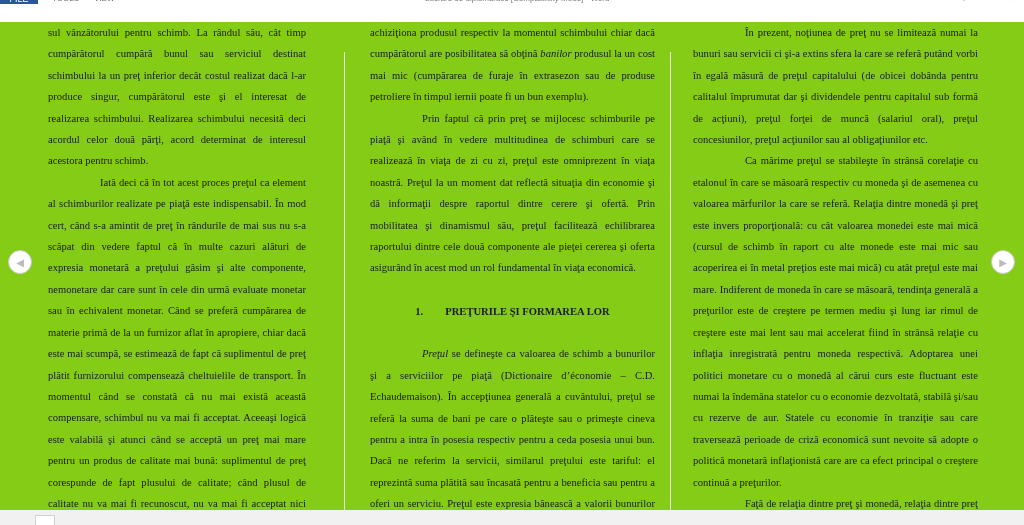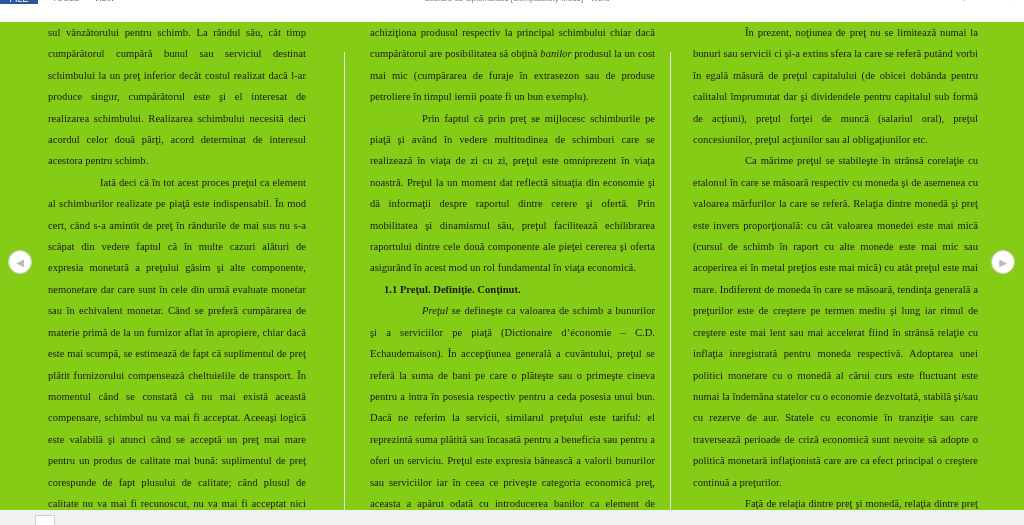--- a/index.html
+++ b/index.html
@@ -49,23 +49,25 @@
 <div class="page" style="left:0;width:1024px;">
 
   <div class="col" id="col1">
     <p>sul vânzătorului pentru schimb. La rândul său, cât timp cumpărătorul cumpără bunul sau serviciul destinat schimbului la un preţ inferior decât costul realizat dacă l-ar produce singur, cumpărătorul este şi el interesat de realizarea schimbului. Realizarea schimbului necesită deci acordul celor două părţi, acord determinat de interesul acestora pentru schimb.</p>
     <p class="indent">Iată deci că în tot acest proces preţul ca element al schimburilor realizate pe piaţă este indispensabil. În mod cert, când s-a amintit de preţ în rândurile de mai sus nu s-a scăpat din vedere faptul că în multe cazuri alături de expresia monetară a preţului găsim şi alte componente, nemonetare dar care sunt în cele din urmă evaluate monetar sau în echivalent monetar. Când se preferă cumpărarea de materie primă de la un furnizor aflat în apropiere, chiar dacă este mai scumpă, se estimează de fapt că suplimentul de preţ plătit furnizorului compensează cheltuielile de transport. În momentul când se constată că nu mai există această compensare, schimbul nu va mai fi acceptat. Aceeaşi logică este valabilă şi atunci când se acceptă un preţ mai mare pentru un produs de calitate mai bună: suplimentul de preţ corespunde de fapt plusului de calitate; când plusul de calitate nu va mai fi recunoscut, nu va mai fi acceptat nici suplimentul de preţ. În acest caz intervine şi utilitatea: dacă cumpărătorului îi este util surplusul de calitate, acesta va fi dispus să plătească în plus, dacă acel surplus de calitate nu are o utilitate practică pentru cumpărător, surplusul de preţ nu va mai fi acceptat. În mod similar se poate lua în calcul timpul ca element de cost. În preţul acceptat al unui produs sau serviciu se poate regăsi un surplus care să fie justificat de necesitatea de a</p>
   </div>
 
   <div class="divider" style="left:344px;"></div>
 
   <div class="col" id="col2">
-    <p><span>achiziţiona produsul respectiv la principal schimbului chiar dacă cumpărătorul are posibilitatea să obţină </span><i>banilor</i><span> produsul la un cost mai mic (cumpărarea de furaje în extrasezon sau de produse petroliere în timpul iernii poate fi un bun exemplu).</span></p>
+    <p><span>achiziţiona produsul respectiv la momentul schimbului chiar dacă cumpărătorul are posibilitatea să obţină </span><i>banilor</i><span> produsul la un cost mai mic (cumpărarea de furaje în extrasezon sau de produse petroliere în timpul iernii poate fi un bun exemplu).</span></p>
     <p class="indent">Prin faptul că prin preţ se mijlocesc schimburile pe piaţă şi având în vedere multitudinea de schimburi care se realizează în viaţa de zi cu zi, preţul este omniprezent în viaţa noastră. Preţul la un moment dat reflectă situaţia din economie şi dă informaţii despre raportul dintre cerere şi ofertă. Prin mobilitatea şi dinamismul său, preţul facilitează echilibrarea raportului dintre cele două componente ale pieţei cererea şi oferta asigurând în acest mod un rol fundamental în viaţa economică.</p>
-    <div class="heading2">1.1 Preţul. Definiţie. Conţinut.</div>
+    <div class="heading1">
+      <span class="num">1.</span><span>PREŢURILE ŞI FORMAREA LOR</span>
+    </div>
     <p class="indent"><i>Preţul</i><span> se defineşte ca valoarea de schimb a bunurilor şi a serviciilor pe piaţă (Dictionaire d’économie – C.D. Echaudemaison). În accepţiunea generală a cuvântului, preţul se referă la suma de bani pe care o plăteşte sau o primeşte cineva pentru a intra în posesia respectiv pentru a ceda posesia unui bun. Dacă ne referim la servicii, similarul preţului este tariful: el reprezintă suma plătită sau încasată pentru a beneficia sau pentru a oferi un serviciu. Preţul este expresia bănească a valorii bunurilor sau serviciilor iar în ceea ce priveşte  categoria economică preţ, aceasta a apărut odată cu introducerea banilor ca element de mijlocire a schimburilor şi de tezaurizarea a valorilor.</span></p>
   </div>
 
   <div class="divider" style="left:670px;"></div>
 
   <div class="col" id="col3">
     <p class="indent">În prezent, noţiunea de preţ nu se limitează numai la bunuri sau servicii ci şi-a extins sfera la care se referă putând vorbi în egală măsură de preţul capitalului (de obicei dobânda pentru calitalul împrumutat dar şi dividendele pentru capitalul sub formă de acţiuni), preţul forţei de muncă (salariul oral), preţul concesiunilor, preţul acţiunilor sau al obligaţiunilor etc.</p>
     <p class="indent">Ca mărime preţul se stabileşte în strânsă corelaţie cu etalonul în care se măsoară respectiv cu moneda şi de asemenea cu valoarea mărfurilor la care se referă. Relaţia dintre monedă şi preţ este invers proporţională: cu cât valoarea monedei este mai mică (cursul de schimb în raport cu alte monede este mai mic sau acoperirea ei în metal preţios este mai mică) cu atât preţul este mai mare. Indiferent de moneda în care se măsoară, tendinţa generală a preţurilor este de creştere pe termen mediu şi lung iar rimul de creştere este mai lent sau mai accelerat fiind în strânsă relaţie cu inflaţia inregistrată pentru moneda respectivă. Adoptarea unei politici monetare cu o monedă al cărui curs este fluctuant este numai la îndemâna statelor cu o economie dezvoltată, stabilă şi/sau cu rezerve de aur. Statele cu economie în tranziţie sau care traversează perioade de criză economică sunt nevoite să adopte o politică monetară inflaţionistă care are ca efect principal o creştere continuă a preţurilor.</p>
     <p class="indent">Faţă de relaţia dintre preţ şi monedă, relaţia dintre preţ şi valoare este direct proporţională: cu cât valoarea mărfii este mai mare, cu atât preţul este mai mare şi invers. Pentru stabilirea valorii s-au elaborat şi dezvoltat în timp mai multe curente de gândire în teoria economică.</p>
   </div>

